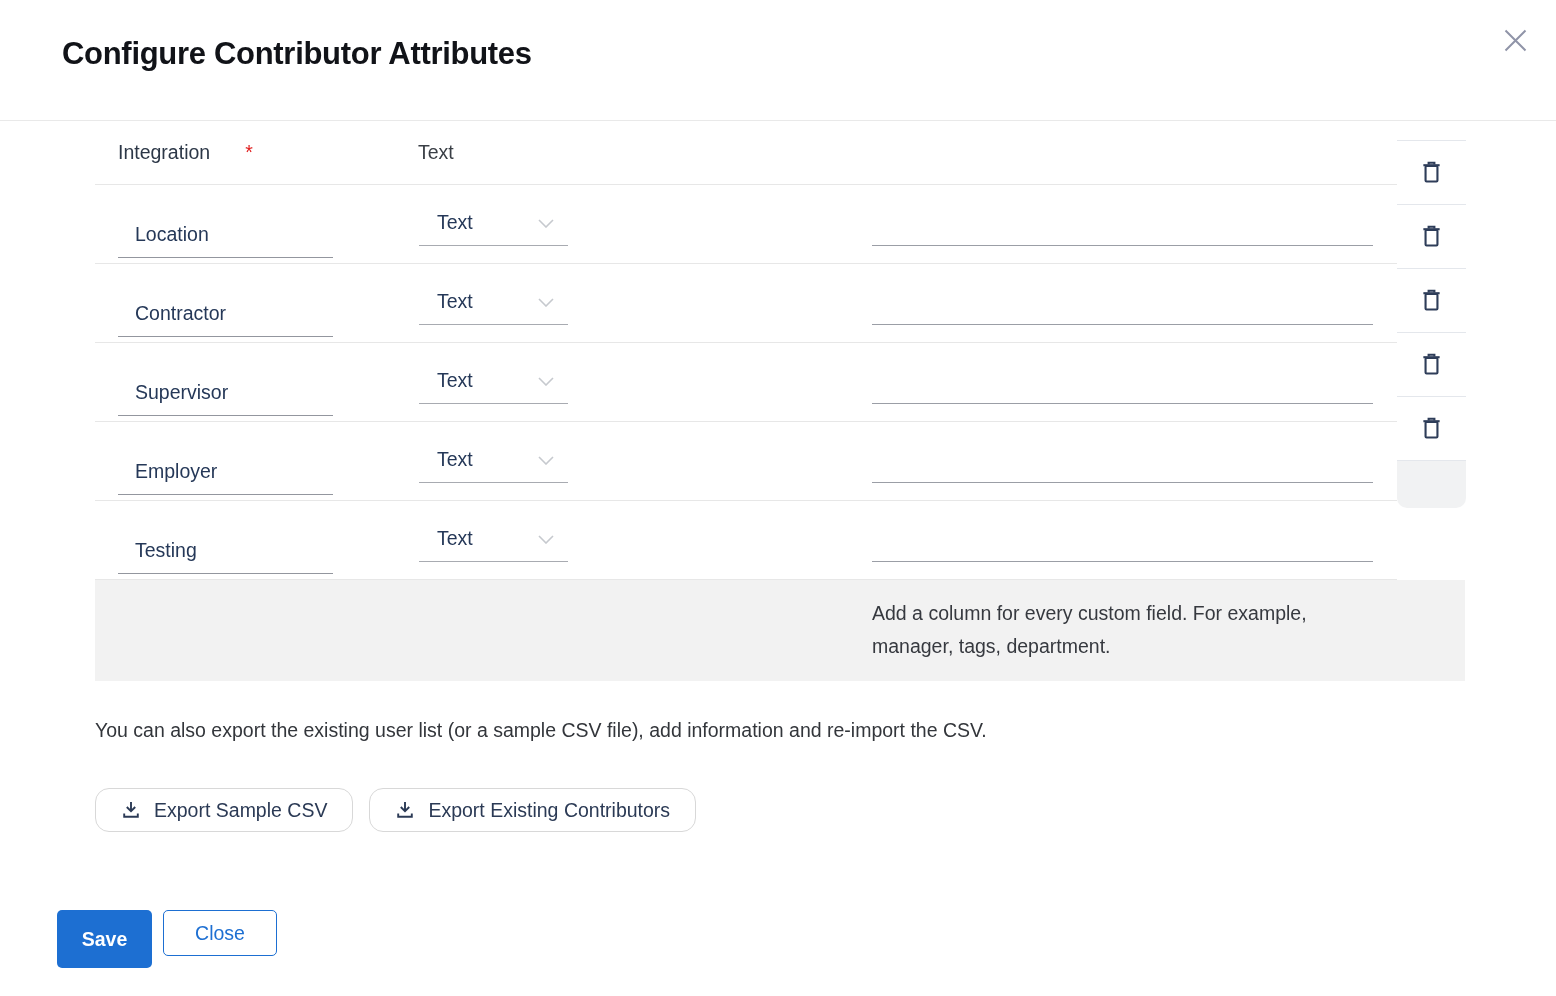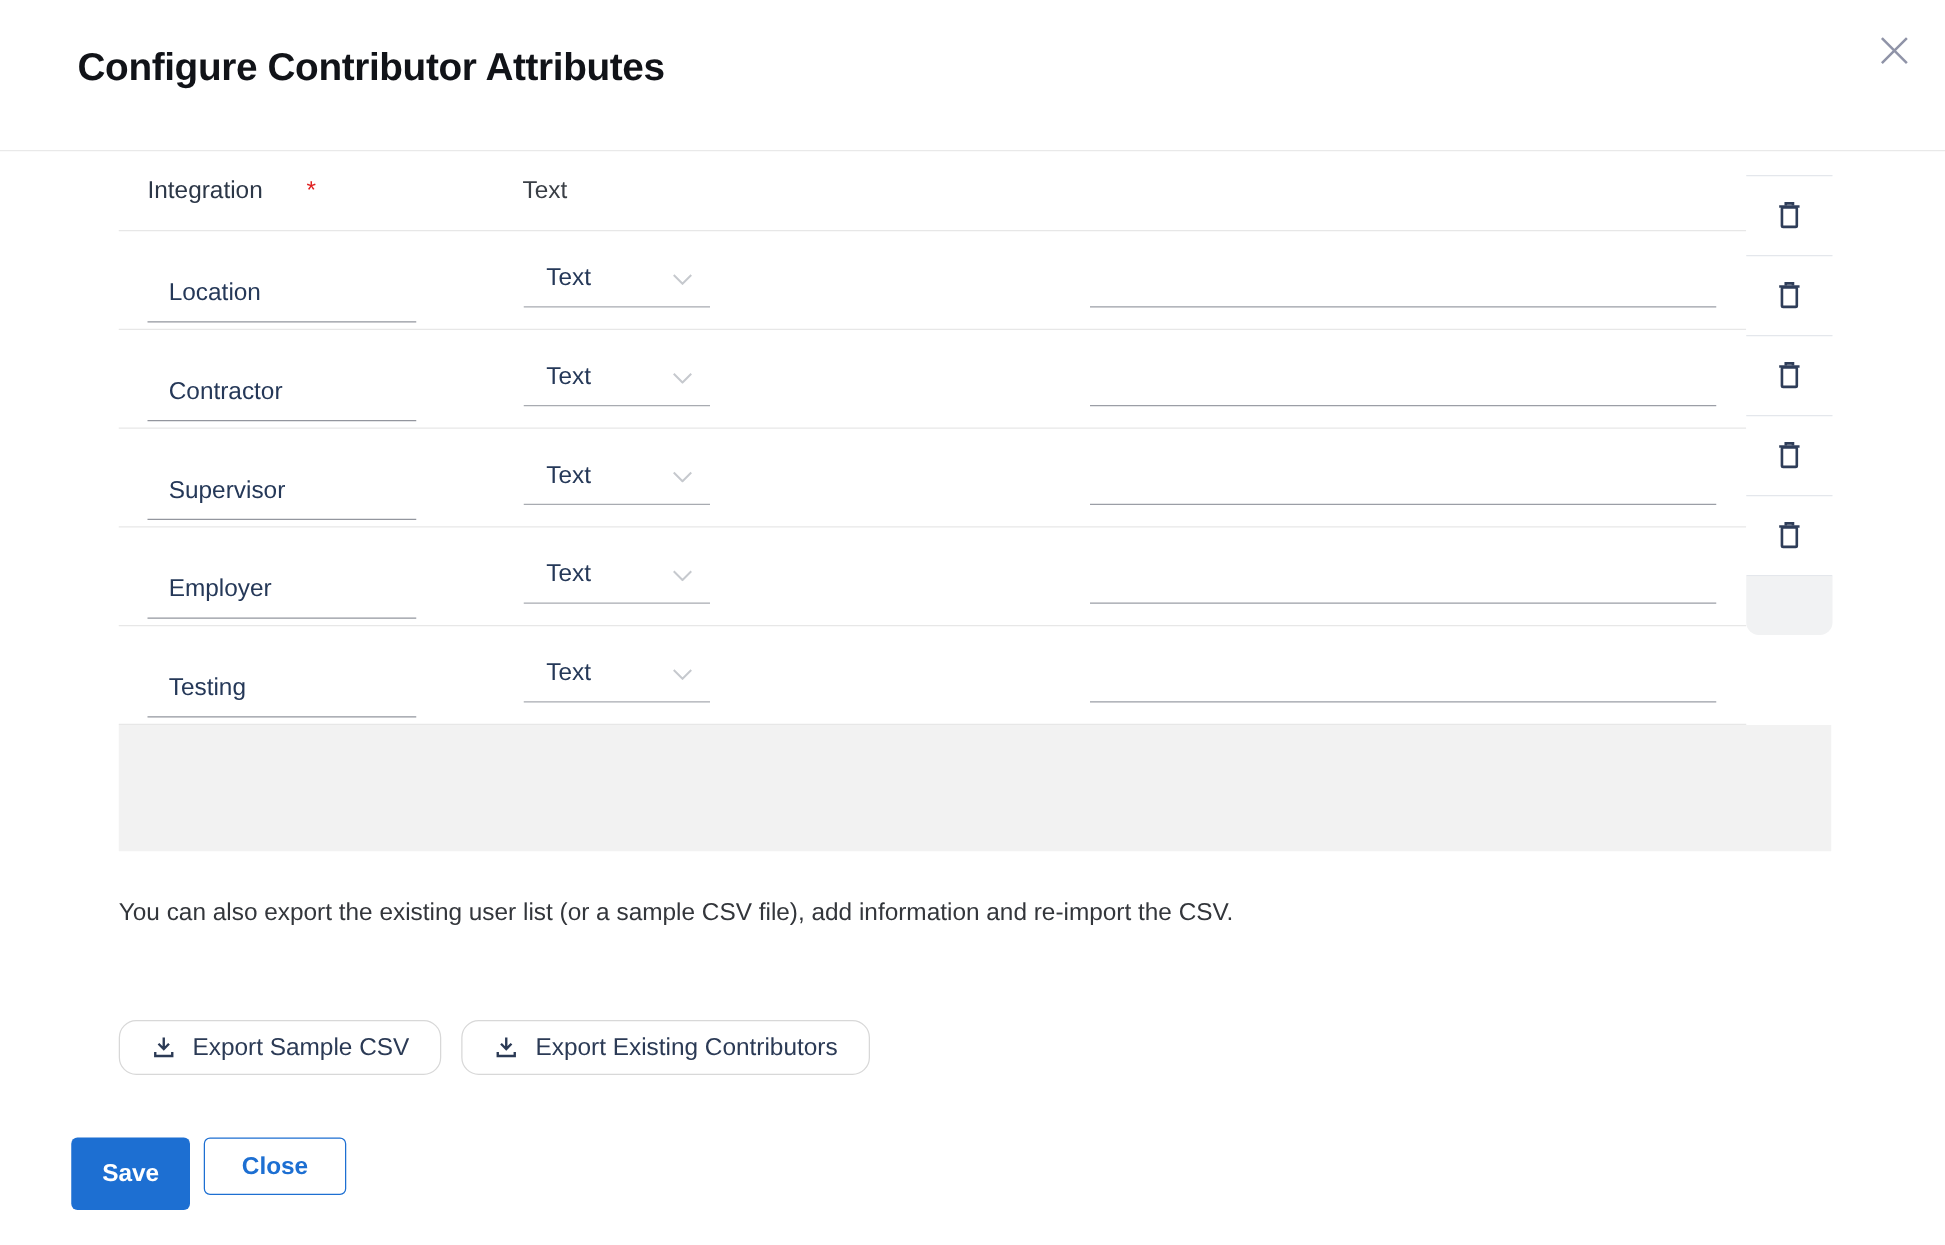--- a/index.html
+++ b/index.html
@@ -41,26 +41,26 @@
 
   .trash-col { position:absolute; left:1302px; top:20px; width:69px; }
   .trash-cell { height:64px; box-sizing:border-box; border-top:1px solid #e4e7ec;
     display:flex; align-items:center; justify-content:center; cursor:pointer; background:#fff; }
   .trash-cell.empty { height:48px; background:#f1f2f3; border-radius:0 0 10px 10px; cursor:default; }
 
   .export-note { position:absolute; left:95px; top:719px; margin:0; font-size:19.5px; color:#33363b; }
   .export-row { position:absolute; left:95px; top:788px; display:flex; gap:16px; }
   .export-btn { height:44px; display:flex; align-items:center; gap:13px; padding:0 25px;
     background:#fff; border:1px solid #d8d8d8; border-radius:14px; font-size:19.5px; color:#2b3a55;
-    cursor:pointer; font-family:inherit;margin-top:28px; }
+    cursor:pointer; font-family:inherit; }
 
   .save-btn { position:absolute; left:57px; top:910px; width:95px; height:58px; background:#1d6fd2;
     color:#fff; border:none; border-radius:5px; font-size:19.5px; font-weight:700; cursor:pointer; font-family:inherit; }
   .close-btn { position:absolute; left:163px; top:910px; width:114px; height:46px; background:#fff;
-    color:#1d6fd2; border:1px solid #1d6fd2; border-radius:5px; font-size:19.5px; font-weight:700; cursor:pointer; font-family:inherit; }
+    color:#1d6fd2; border:1px solid #1d6fd2; border-radius:5px; font-size:19.5px; font-weight:400; cursor:pointer; font-family:inherit; }
 </style>
 </head>
 <body>
 
 <div class="modal">
 
   <div class="dialog-title">Configure Contributor Attributes</div>
 
   <svg class="close-x" viewBox="0 0 23 23">
     <path d="M1.5 1.5 L21.5 21.5 M21.5 1.5 L1.5 21.5" stroke="#9094a8" stroke-width="2" fill="none"></path>
@@ -127,20 +127,21 @@
       <div class="type-select">
         <span>Text</span>
         <svg class="chev" width="16" height="9" viewBox="0 0 16 9">
             <path d="M1 1l7 7 7-7" fill="none" stroke="#c6c9ce" stroke-width="1.6"></path>
           </svg>
       </div>
       <input class="col-input" style="">
     </div>
 
     <div class="custom-row">
+      <div class="custom-desc">Add a column for every custom field. For example, manager, tags, department.</div>
     </div>
 
     <div class="trash-col">
       <div class="trash-cell">
         <svg width="23" height="25" viewBox="0 0 24 26">
             <path d="M9 4.6V2.8h6v1.8" fill="none" stroke="#2e3d59" stroke-width="2.2"></path>
             <path d="M3.5 5.4h17" fill="none" stroke="#2e3d59" stroke-width="2.2"></path>
             <rect x="5.8" y="6.2" width="12.4" height="16.2" rx="1" fill="none" stroke="#2e3d59" stroke-width="2.2"></rect>
           </svg>
       </div>

